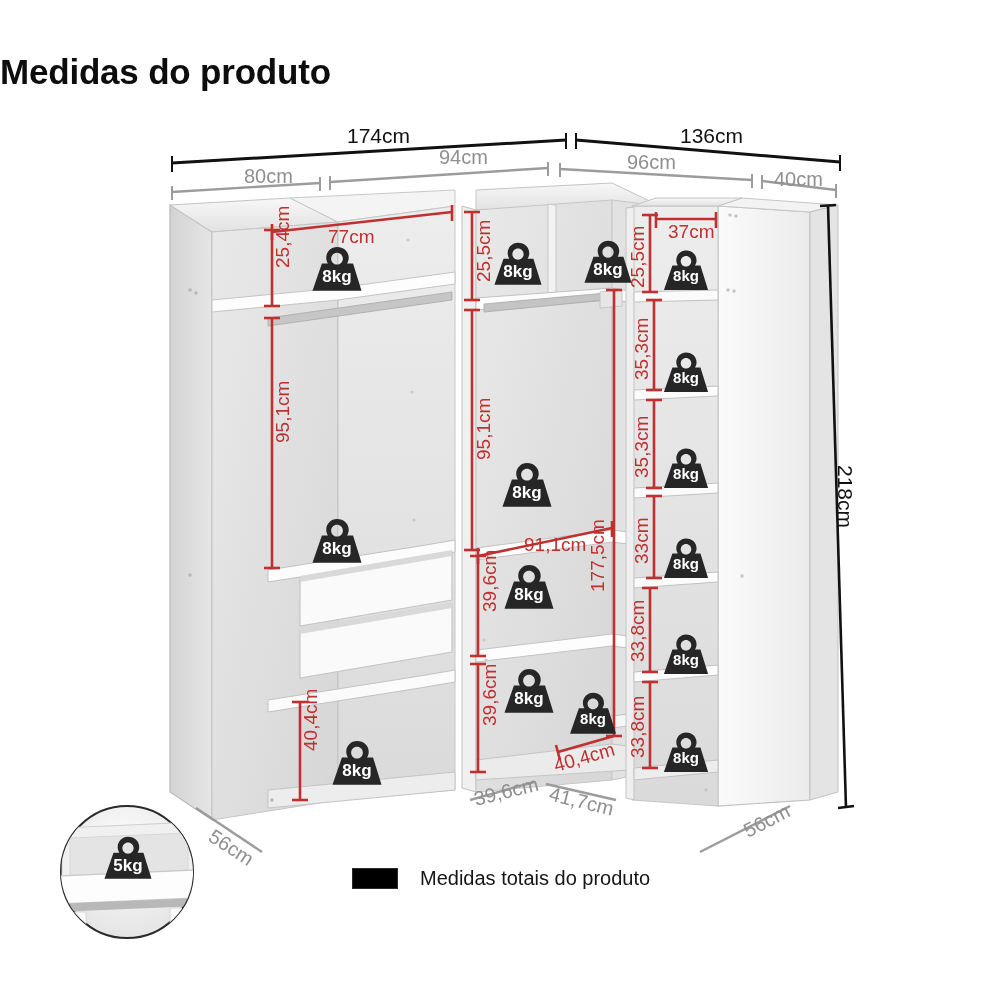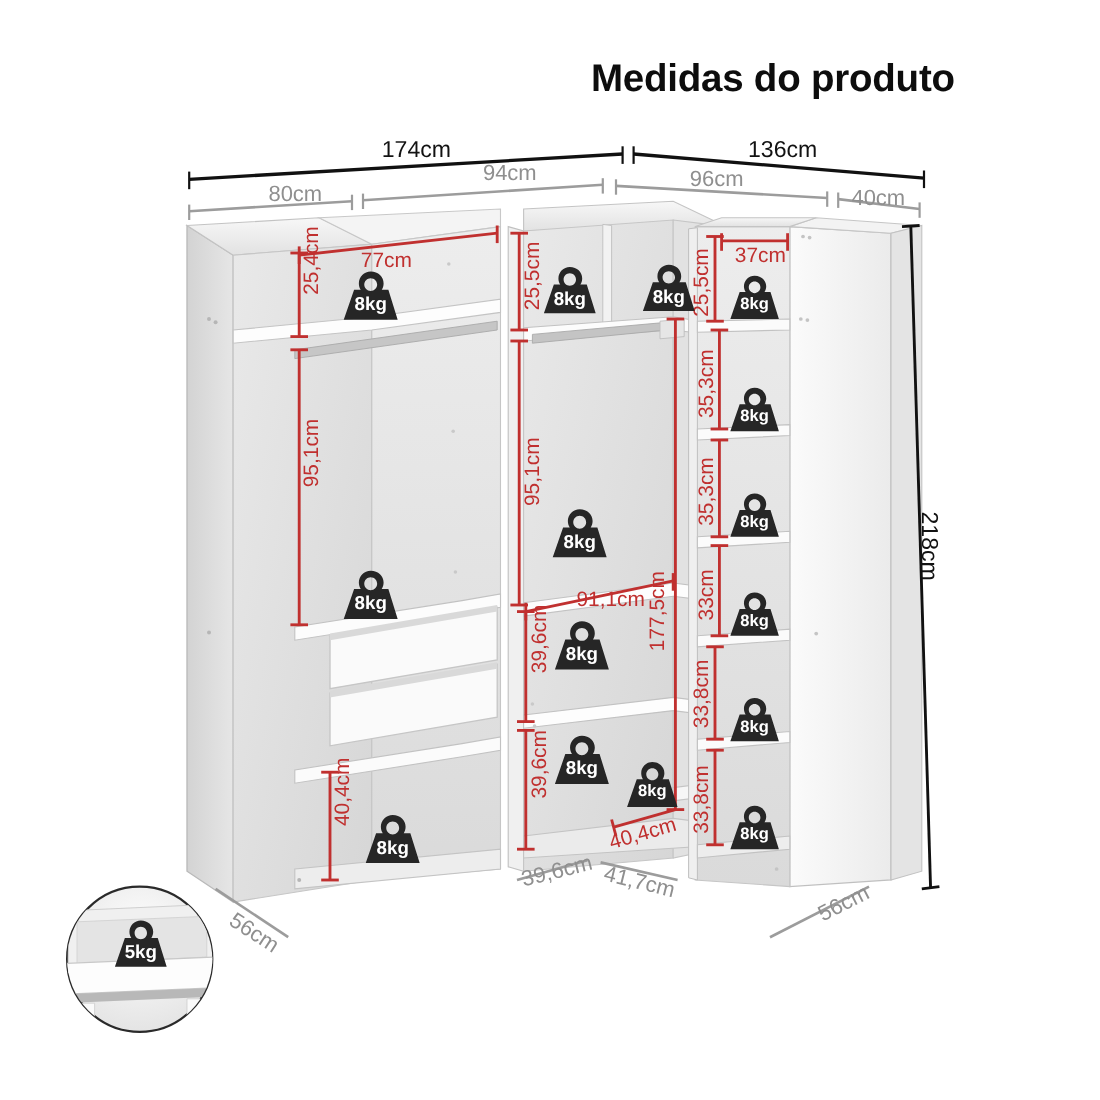--- a/index.html
+++ b/index.html
@@ -12,21 +12,21 @@
   }
   #stage {
     position: relative;
     width: 1000px; height: 1000px;
     background: #ffffff;
   }
   #page-title {
     position: absolute;
     left: 0; top: 52px;
     width: 868px;
-    text-align: right;
+    text-align: left;
     font-size: 35px;
     font-weight: bold;
     color: #0d0d0d;
     letter-spacing: -0.2px;
   }
   svg.diagram {
     position: absolute;
     left: 0; top: 0;
     width: 1000px; height: 1000px;
   }
@@ -428,15 +428,19 @@
         <polygon points="170,908 182,908 182,940 170,940" fill="#fafafa" stroke="#d0d0d0" stroke-width="0.8"></polygon>
       </g>
       <g>
         <use href="#kg-badge" x="100" y="834" width="56" height="48"></use>
         <text class="kg-text" x="128" y="871" text-anchor="middle">5kg</text>
       </g>
     </g>
   </svg>
 
   <div id="legend">
+    <div class="legend-row">
+      <div class="legend-sw" style="background:#000000"></div>
+      <div class="legend-label">Medidas totais do produto</div>
+    </div>
   </div>
 
 </div>
 
 </body></html>

